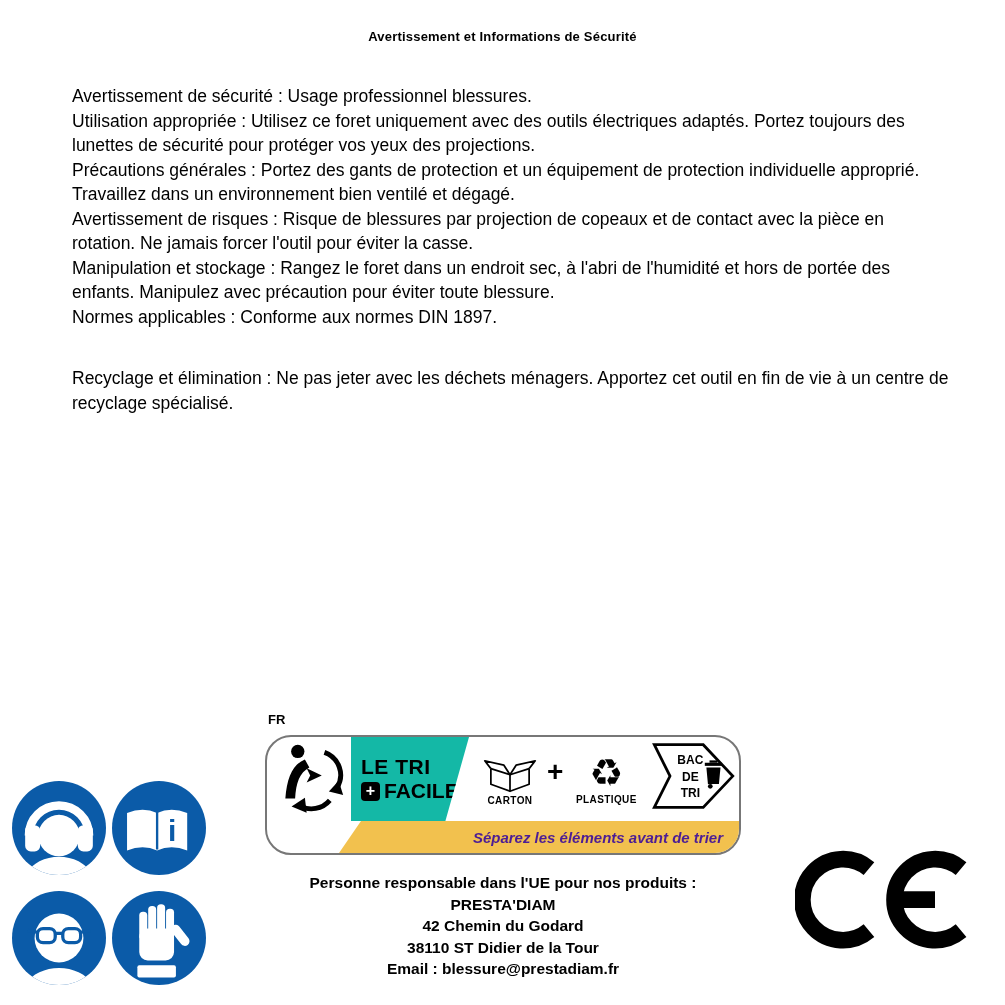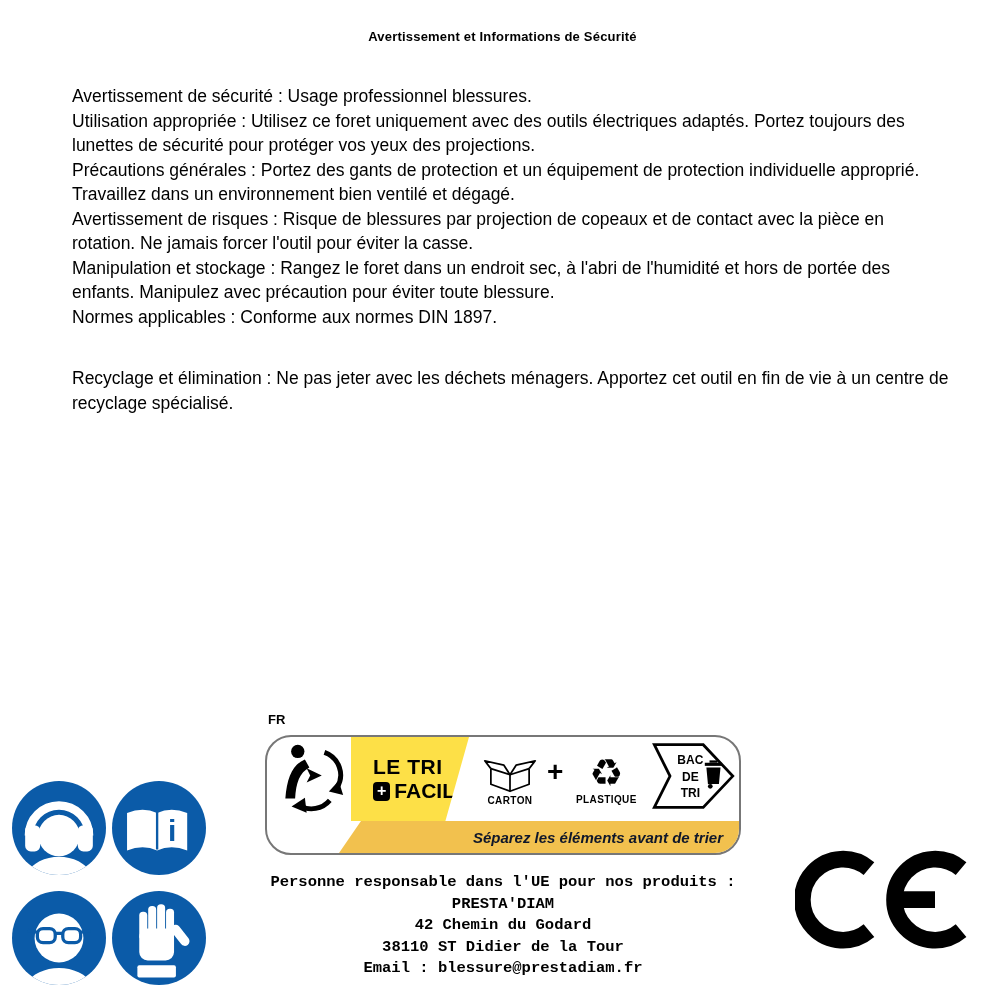--- a/index.html
+++ b/index.html
@@ -32,47 +32,47 @@
   
   .fr-label { position:absolute; left:268px; top:712px; font-weight:bold; font-size:13px; }
   .tri-label {
     position:absolute; left:265px; top:735px; width:476px; height:120px;
     border:2px solid #777; border-radius:26px; background:#fff;
     box-sizing:border-box; overflow:hidden;
   }
   .tri-top { position:absolute; top:0; left:0; right:0; height:84px; display:flex; align-items:center; }
   .triman-wrap { margin-left:12px; width:66px; display:flex; justify-content:center; }
   .tri-yellow {
-    margin-left:6px; width:118px; height:84px; background:#fde047;
+    margin-left:6px; width:118px; height:84px; background:#14b8a6;
     clip-path:polygon(0 0, 100% 0, 80% 100%, 0 100%);
-    display:flex; flex-direction:column; justify-content:center; padding-left:22px; box-sizing:border-box;
+    display:flex; flex-direction:column; justify-content:center; padding-left:10px; box-sizing:border-box;
   }
   .tri-line1 { font-weight:bold; font-size:21px; letter-spacing:0.5px; line-height:24px; }
   .tri-line2 { display:flex; align-items:center; gap:4px; font-weight:bold; font-size:21px; line-height:24px; }
   .plus-box {
     width:19px; height:19px; background:#000; color:#fff; border-radius:4px;
     display:flex; align-items:center; justify-content:center; font-size:16px; font-weight:bold;
   }
   .mat-group { display:flex; flex-direction:column; align-items:center; margin-left:10px; width:62px; }
   .mat-label { font-size:10px; font-weight:bold; margin-top:2px; letter-spacing:0.4px; }
   .big-plus { font-size:28px; font-weight:bold; margin:0 2px 14px 6px; align-self:center; }
   .recycle-glyph { font-size:38px; line-height:38px; }
   .bac-wrap { margin-left:14px; }
   .tri-band { position:absolute; bottom:0; left:0; right:0; height:32px; }
   .band-yellow {
     position:absolute; left:72px; right:0; top:0; bottom:0; background:#F2C14E;
     clip-path:polygon(22px 0, 100% 0, 100% 100%, 0 100%);
     display:flex; align-items:center; justify-content:flex-end; padding-right:16px;
-    font-style:italic; font-weight:bold; font-size:15px; color:#0f172a;
+    font-style:italic; font-weight:bold; font-size:15px; color:#4c1d95;
   }
 
   
   .company {
     position:absolute; left:253px; top:872px; width:500px;
-    text-align:center; font-weight:bold; font-size:15.5px; line-height:21.5px;font-family:Liberation Mono, monospace;
+    text-align:center; font-weight:bold; font-size:15.5px; line-height:21.5px;
   }
   .company div { margin:0; }
 
   
   .ce-mark { position:absolute; left:795px; top:845px; }
 
   svg text { font-family:"Liberation Sans", sans-serif; }
 </style>
 </head>
 <body>

